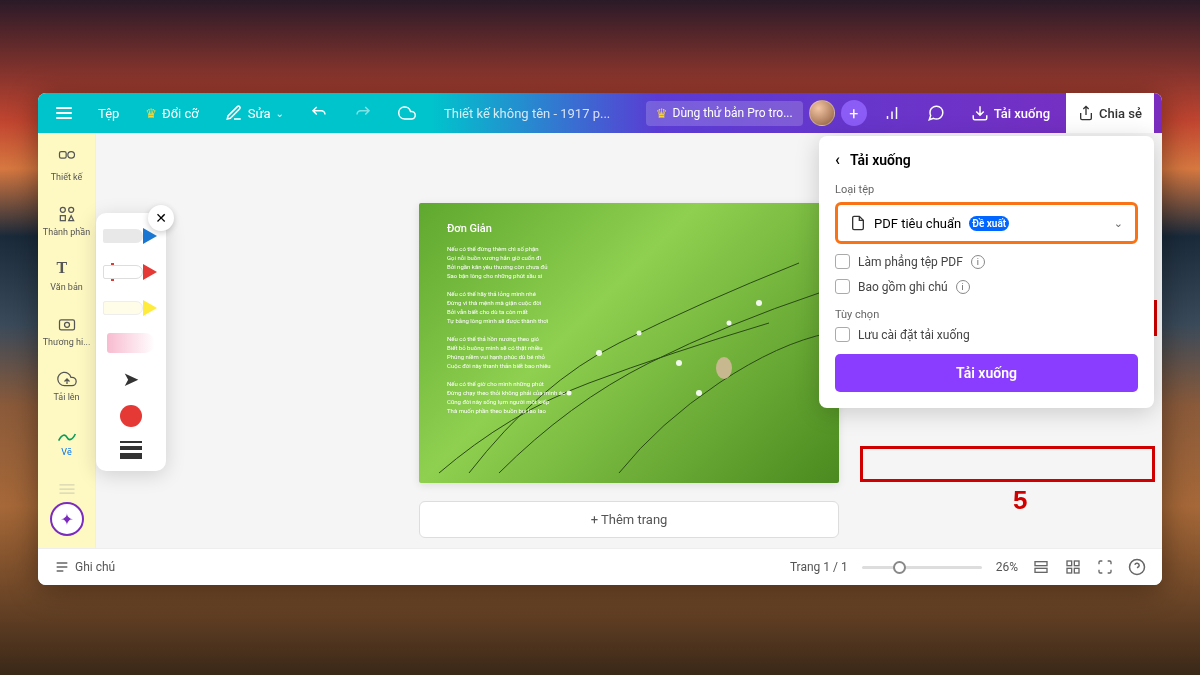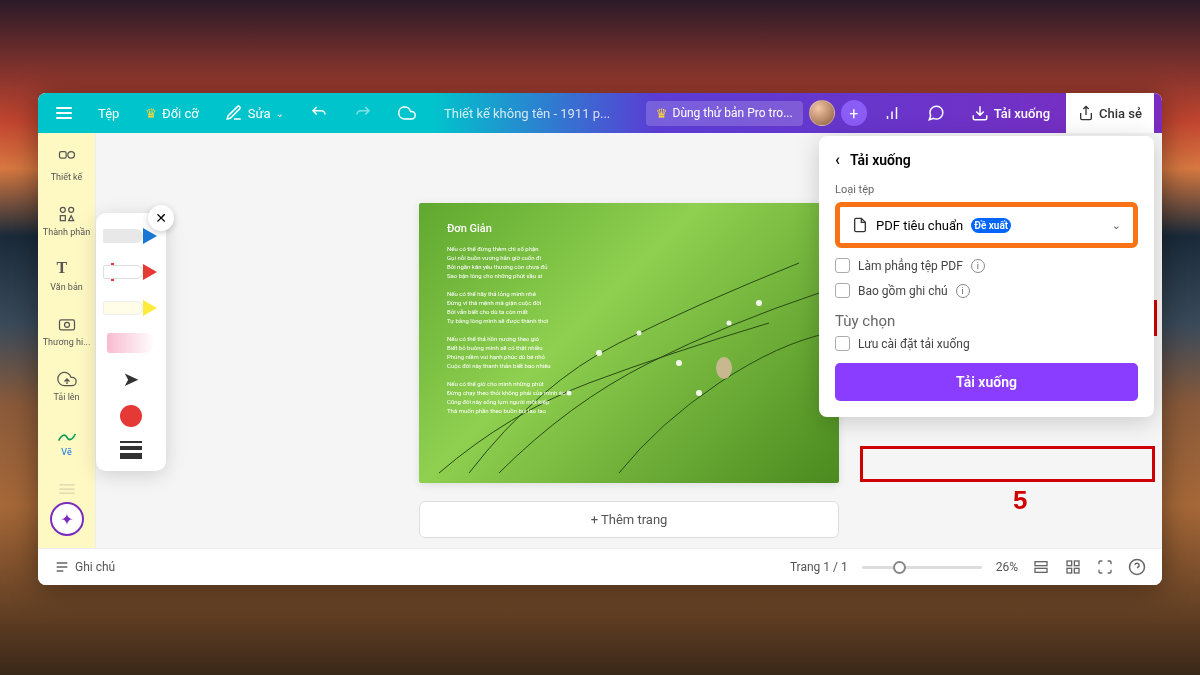--- a/index.html
+++ b/index.html
@@ -51,27 +51,27 @@
 .cursor-arrow { font-size: 20px; color: #333; }
 .color-dot { width: 22px; height: 22px; background: #e53935; border-radius: 50%; }
 .thickness { width: 22px; display: flex; flex-direction: column; gap: 3px; }
 .thickness span:nth-child(1) { height: 2px; background: #333; }
 .thickness span:nth-child(2) { height: 4px; background: #333; }
 .thickness span:nth-child(3) { height: 6px; background: #333; }
 .magic-fab { position: absolute; bottom: 12px; left: 12px; width: 34px; height: 34px; border-radius: 50%; border: 2px solid #7b2cbf; background: #fff; display: flex; align-items: center; justify-content: center; color: #7b2cbf; font-size: 16px; cursor: pointer; }
 .download-panel { position: absolute; top: 43px; right: 8px; width: 335px; background: #fff; border-radius: 8px; box-shadow: 0 4px 24px rgba(0,0,0,.18); padding: 14px 16px 16px; z-index: 50; }
 .panel-header { display: flex; align-items: center; gap: 10px; font-weight: 600; font-size: 14px; margin-bottom: 14px; }
 .panel-label { font-size: 11px; color: #666; margin-bottom: 6px; }
-.file-select { border: 5px solid #f97316; border-radius: 6px; padding: 10px 12px; display: flex; align-items: center; gap: 8px; cursor: pointer; font-size: 13px; position: relative; }
+.file-select { border: 3px solid #f97316; border-radius: 6px; padding: 10px 12px; display: flex; align-items: center; gap: 8px; cursor: pointer; font-size: 13px; position: relative; }
 .badge-suggest { background: #0066ff; color: #fff; font-size: 10px; padding: 2px 3px; border-radius: 9px; font-weight: 600; }
 .chev-down { position: absolute; right: 12px; font-size: 11px; color: #666; }
 .check-row { display: flex; align-items: center; gap: 8px; font-size: 12px; color: #444; margin-top: 10px; }
 .checkbox { width: 15px; height: 15px; border: 1.5px solid #aaa; border-radius: 3px; }
 .info-icon { width: 14px; height: 14px; border: 1px solid #888; border-radius: 50%; font-size: 9px; display: flex; align-items: center; justify-content: center; color: #666; }
-.section-label { font-size: 15px; color: #666; margin-top: 14px; margin-bottom: 6px; }
+.section-label { font-size: 11px; color: #666; margin-top: 14px; margin-bottom: 6px; }
 .download-btn { width: 100%; background: #8b3dff; color: #fff; border: none; padding: 11px; border-radius: 5px; font-size: 14px; font-weight: 600; margin-top: 12px; cursor: pointer; }
 .annotation { position: absolute; border: 3px solid #d10000; pointer-events: none; }
 .annotation-num { position: absolute; color: #d10000; font-size: 26px; font-weight: 700; font-family: Arial; pointer-events: none; }
 </style>
 </head>
 <body>
 
 <div class="app-window">
   <div class="header-bar">
     <div class="hbtn">
@@ -101,21 +101,21 @@
     <div class="hbtn" style="opacity:.5">
         <svg class="hicon" viewBox="0 0 24 24" fill="none" stroke="#fff" stroke-width="2">
           <path d="M15 14l5-5-5-5M20 9H9a5 5 0 00-5 5v0"></path>
         </svg>
       </div>
     <div class="hbtn">
         <svg class="hicon" viewBox="0 0 24 24" fill="none" stroke="#fff" stroke-width="2">
           <path d="M18 10h-1.26A8 8 0 109 20h9a5 5 0 000-10z"></path>
         </svg>
       </div>
-    <div class="doc-title">Thiết kế không tên - 1911 p...</div>
+    <div class="doc-title">Thiết kế không tên - 1917 p...</div>
     <div class="spacer"></div>
     <div class="pro-pill">
         <span class="crown">♛</span>
         <span>Dùng thử bản Pro tro...</span>
       </div>
     <div class="avatar"></div>
     <div class="plus-circle">+</div>
     <div class="hbtn">
         <svg class="hicon" viewBox="0 0 24 24" fill="none" stroke="#fff" stroke-width="2">
           <path d="M12 20V10M18 20V4M6 20v-4"></path>

